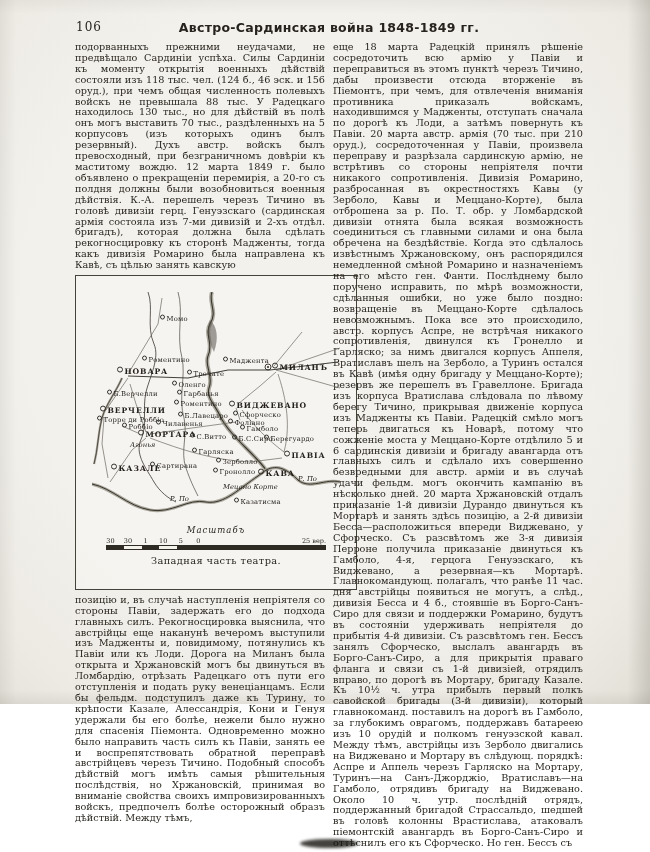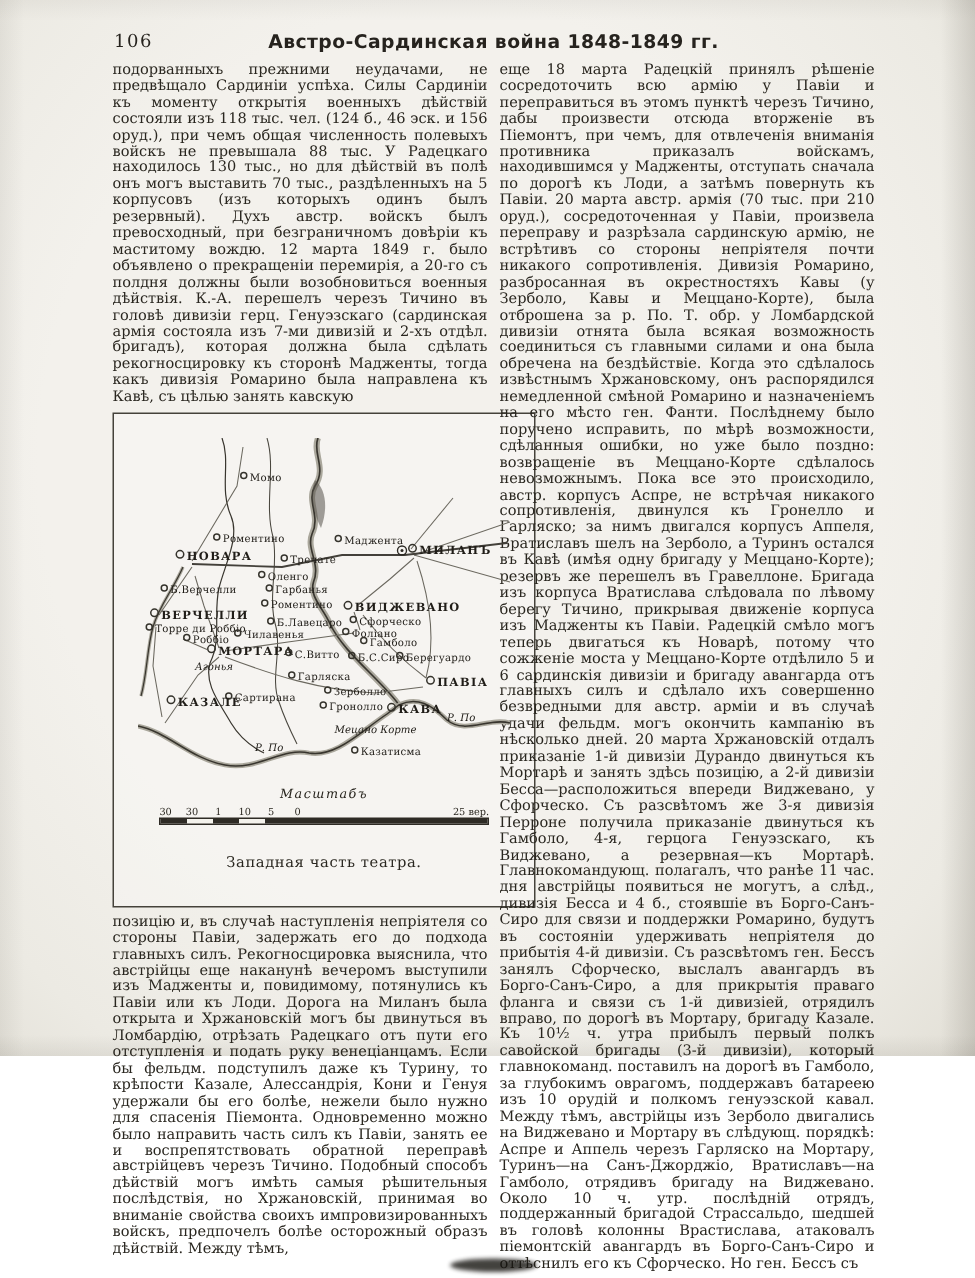--- a/index.html
+++ b/index.html
@@ -33,21 +33,21 @@
   .scale-block{padding:1px 10px 0 10px;text-align:center;}
   .scale-title{font-style:italic;font-size:8.5px;letter-spacing:1px;}
   .scale-ruler{position:relative;height:9px;margin:0 4px;}
   .scale-ruler .tick{position:absolute;top:0;transform:translateX(-50%);font-size:6.5px;}
   .scale-ruler .unit{position:absolute;right:0;top:0;font-size:6.5px;}
   .scale-bar{height:3px;margin:0 4px 2px 4px;border:1px solid #2e2b25;
     background:linear-gradient(90deg,#2e2b25 0 8%,#f4f2ec 8% 16%,#2e2b25 16% 24%,
                #f4f2ec 24% 32%,#2e2b25 32% 40%,#2e2b25 40% 100%);}
   figcaption{text-align:center;padding:3px 2px 6px 2px;}
   .cap1{font-size:9.8px;letter-spacing:1.6px;}
-  .cap2{font-size:9.8px;letter-spacing:.4px;margin-top:16px;}
+  .cap2{font-size:9.8px;letter-spacing:.4px;margin-top:1px;}
   .smudge{position:absolute;left:300px;top:839px;width:58px;height:9px;background:#15130f;
     border-radius:50%;filter:blur(1.5px);opacity:.8;}
 </style>
 </head>
 <body>
 
 <div class="sheet">
 
   <div class="pgnum">106</div>
   <div class="ptitle">Австро-Сардинская война 1848-1849 гг.</div>

